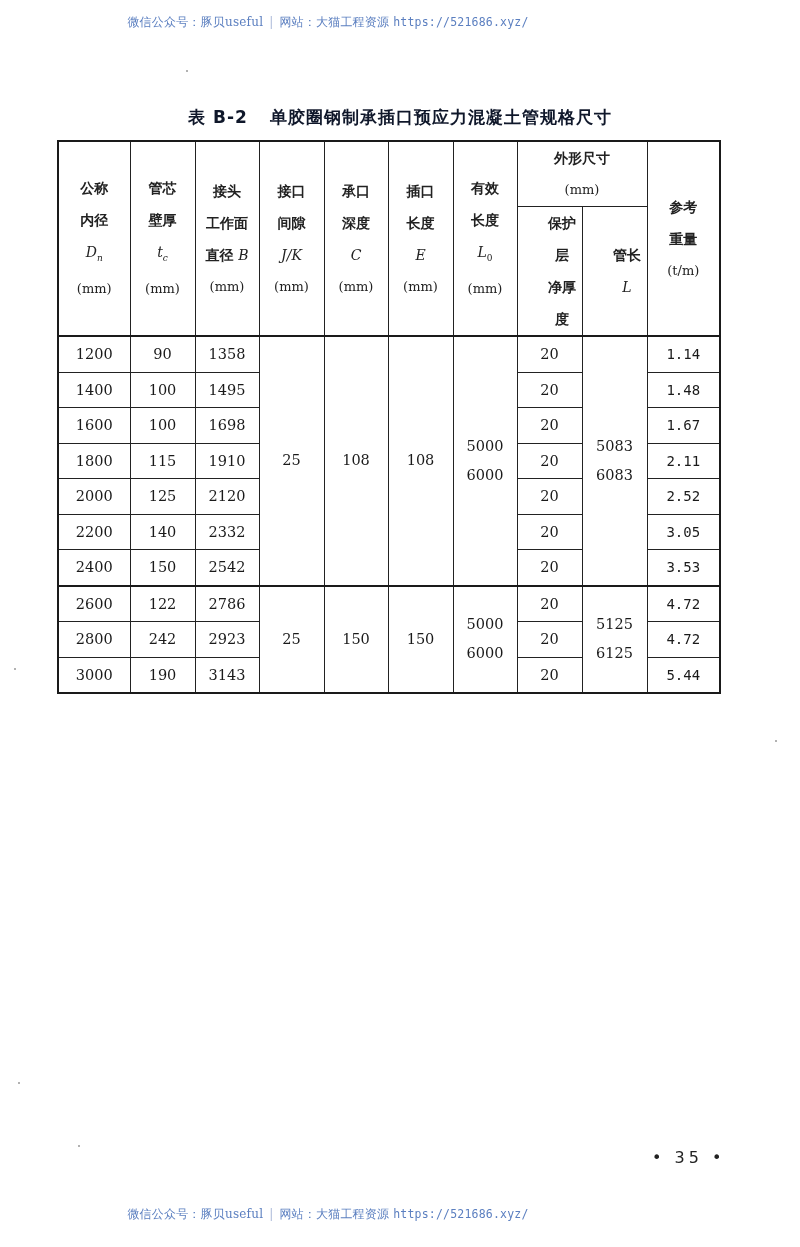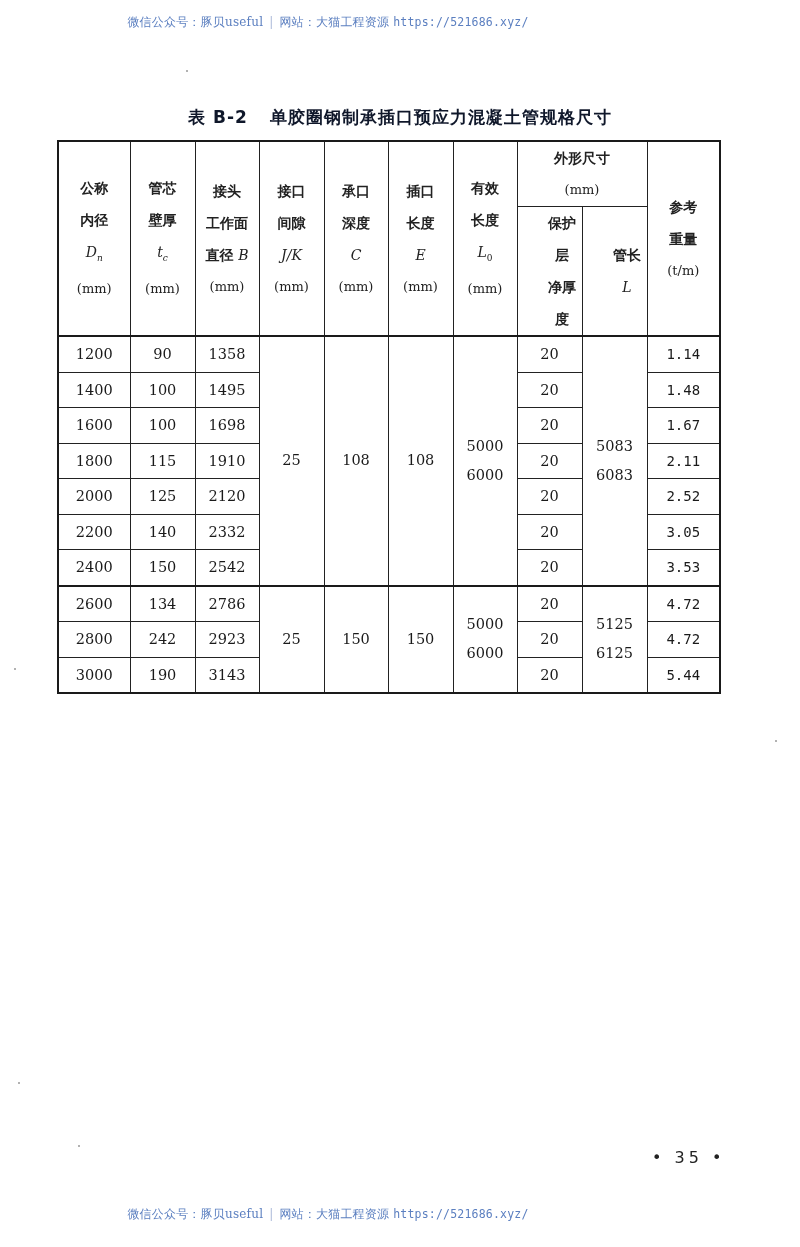--- a/index.html
+++ b/index.html
@@ -203,21 +203,21 @@
     <tr>
       <td>2400</td>
       <td>150</td>
       <td>2542</td>
       <td>20</td>
       <td class="wt">3.53</td>
     </tr>
 
     <tr class="group-break">
       <td>2600</td>
-      <td>134</td>
+      <td>122</td>
       <td>2786</td>
       <td rowspan="3" class="merged">25</td>
       <td rowspan="3" class="merged">150</td>
       <td rowspan="3" class="merged">150</td>
       <td rowspan="3" class="merged">
         <div>5000</div>
           <div>6000</div>
       </td>
       <td>20</td>
       <td rowspan="3" class="merged">

